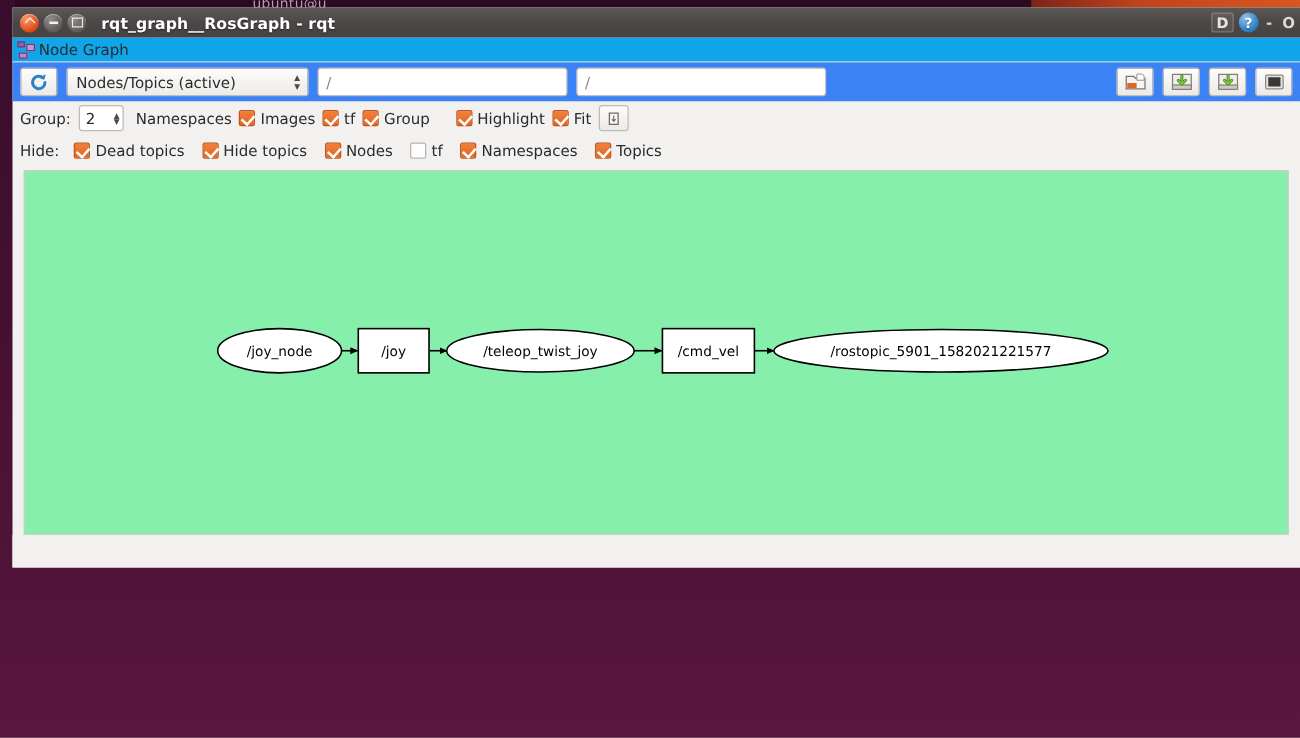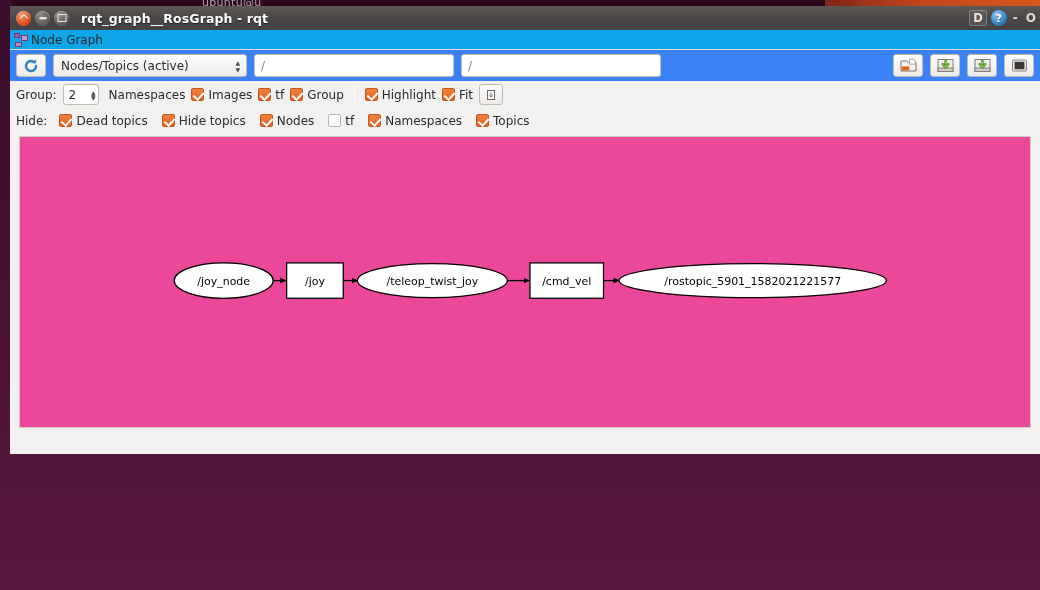--- a/index.html
+++ b/index.html
@@ -181,21 +181,21 @@
     transform: rotate(42deg);
   }
   .sep {
     width:1px; height:17px; background:#d8d5d2;
     border-right:1px solid #fbfafa; margin: 0 4px;
   }
 
   
   #canvas-wrap {
     flex: 1 1 auto; margin: 2px 9px 0 9px;
-    background: #ec4899;
+    background: #86efac;
     border: 1px solid #cfcbc7;
     position: relative; overflow: hidden;
   }
   #statusbar { flex: 0 0 26px; background:#f2f1f0; }
 
   
   .node-label {
     font-family: "DejaVu Sans", "Liberation Sans", sans-serif;
     font-size: 15.5px; fill: #000; font-weight: 500;
   }

